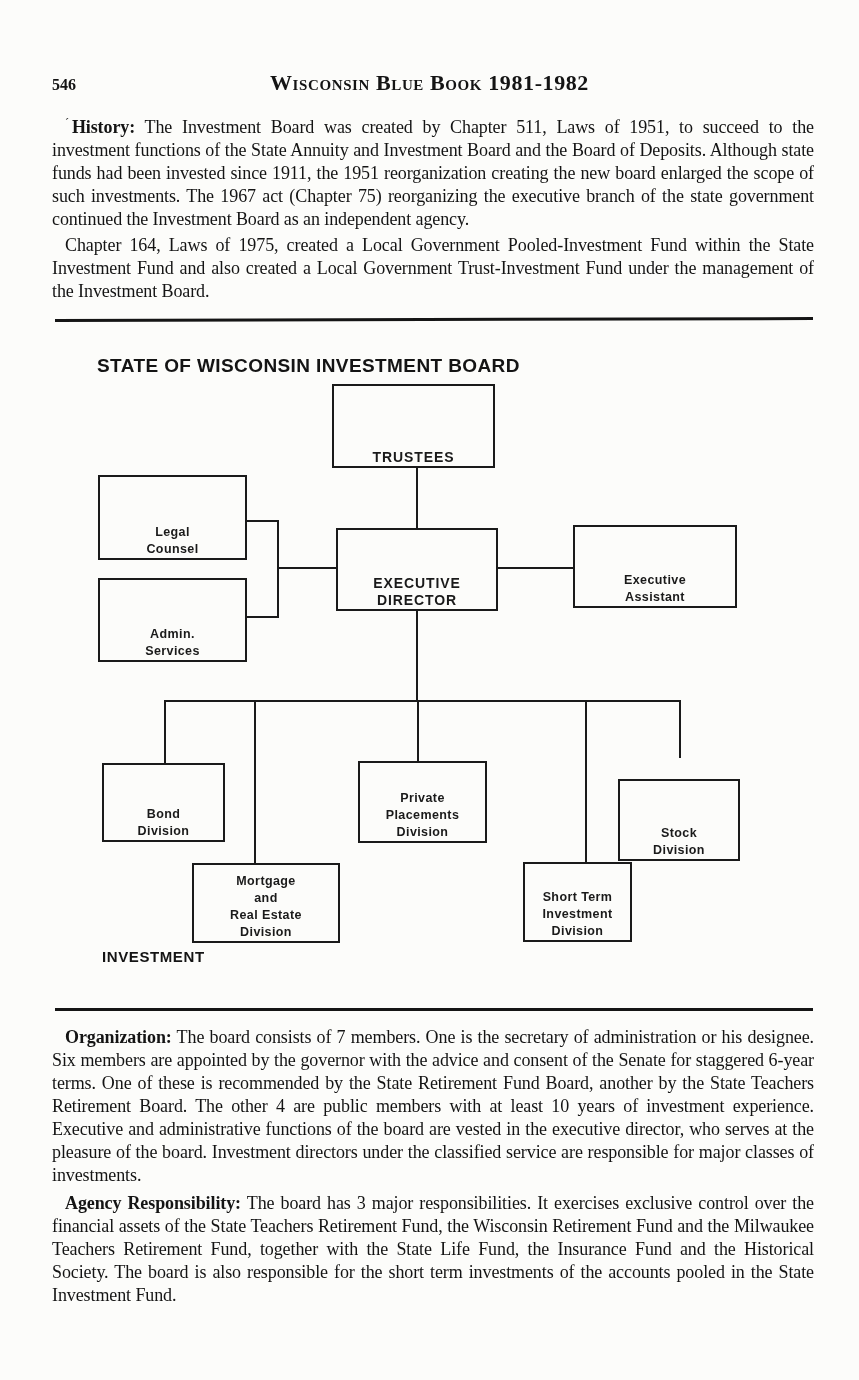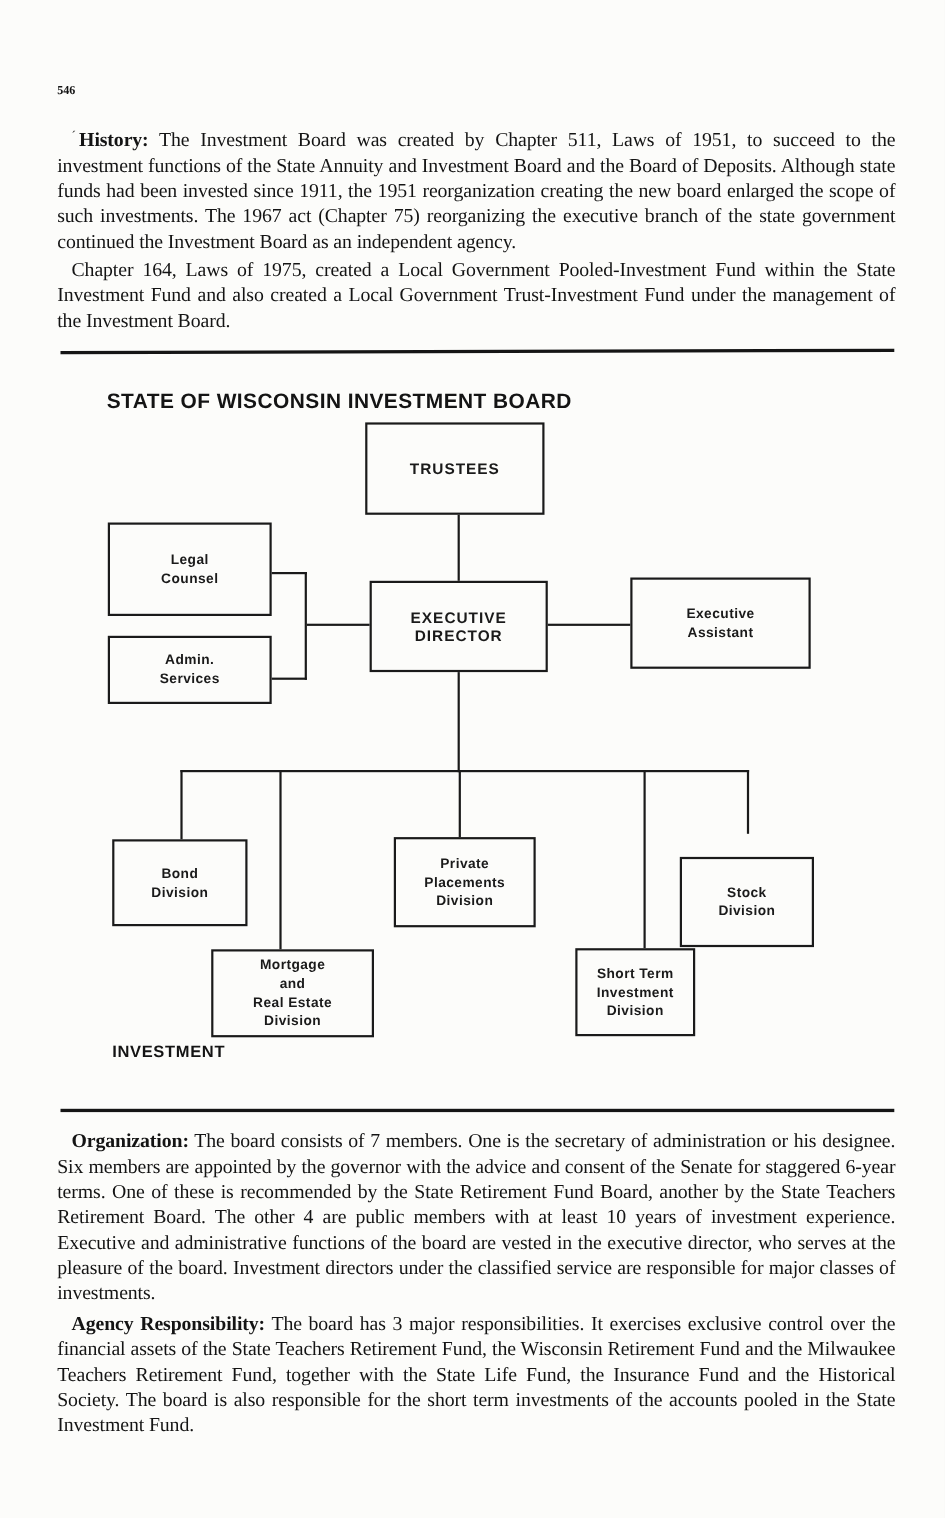--- a/index.html
+++ b/index.html
@@ -12,21 +12,21 @@
     color: #141414;
     overflow: hidden;
   }
 
   
   .pagenum {
     position: absolute;
     left: 52px; top: 76px;
     font-family: "Liberation Serif", serif;
     font-weight: 700;
-    font-size: 11px;
+    font-size: 16px;
   }
   .header-title {
     position: absolute;
     left: 0; top: 70px;
     width: 100%;
     text-align: center;
     font-family: "Liberation Serif", serif;
     font-variant: small-caps;
     font-weight: 600;
     font-size: 22px;
@@ -79,38 +79,38 @@
     font-weight: 700;
     font-size: 15px;
     letter-spacing: 0.6px;
   }
   .node {
     position: absolute;
     box-sizing: border-box;
     border: 2px solid #1a1a1a;
     background: #fcfcfa;
     display: flex;
-    align-items: center;
+    align-items: flex-end;
     justify-content: center;
     text-align: center;
   }
   .node-label {
     font-family: "Liberation Sans", sans-serif;
     font-weight: 700;
     font-size: 12.5px;
     line-height: 17px;
     letter-spacing: 0.4px;
     white-space: pre-line;
     color: #1a1a1a;
   }
   .node.major .node-label { font-size: 14px; letter-spacing: 0.9px; }
 
   .box-trustees  { left: 332px; top: 384px; width: 163px; height: 84px; }
   .box-legal     { left:  98px; top: 475px; width: 149px; height: 85px; }
-  .box-admin     { left:  98px; top: 578px; width: 149px; height: 62px; }
+  .box-admin     { left:  98px; top: 578px; width: 149px; height: 84px; }
   .box-ed        { left: 336px; top: 528px; width: 162px; height: 83px; }
   .box-ea        { left: 573px; top: 525px; width: 164px; height: 83px; }
   .box-bond      { left: 102px; top: 763px; width: 123px; height: 79px; }
   .box-pp        { left: 358px; top: 761px; width: 129px; height: 82px; }
   .box-stock     { left: 618px; top: 758px; width: 122px; height: 82px; margin-top: 21px; }
   .box-mortgage  { left: 192px; top: 863px; width: 148px; height: 80px; }
   .box-sti       { left: 523px; top: 862px; width: 109px; height: 80px; }
 
   .cline { position: absolute; background: #1a1a1a; }
   
@@ -132,20 +132,21 @@
   .l-drop-pp       { left: 417px; top: 700px; width: 2px; height: 61px; }
   .l-drop-sti      { left: 585px; top: 700px; width: 2px; height: 162px; }
   .l-drop-stock    { left: 679px; top: 700px; width: 2px; height: 58px; }
 </style>
 </head>
 <body>
 
 <div class="page">
 
   <span class="pagenum">546</span>
+  <div class="header-title">Wisconsin Blue Book 1981-1982</div>
 
   <section class="body-text top-text">
     <p><span class="premark">´</span><b>History:</b> <span>The Investment Board was created by Chapter 511, Laws of 1951, to succeed to the investment functions of the State Annuity and Investment Board and the Board of Deposits. Although state funds had been invested since 1911, the 1951 reorganization creating the new board enlarged the scope of such investments. The 1967 act (Chapter 75) reorganizing the executive branch of the state government continued the Investment Board as an independent agency.</span></p>
     <p><span>Chapter 164, Laws of 1975, created a Local Government Pooled-Investment Fund within the State Investment Fund and also created a Local Government Trust-Investment Fund under the management of the Investment Board.</span></p>
   </section>
 
   <div class="rule rule-1"></div>
 
   <div class="chart-title">STATE OF WISCONSIN INVESTMENT BOARD</div>
 

